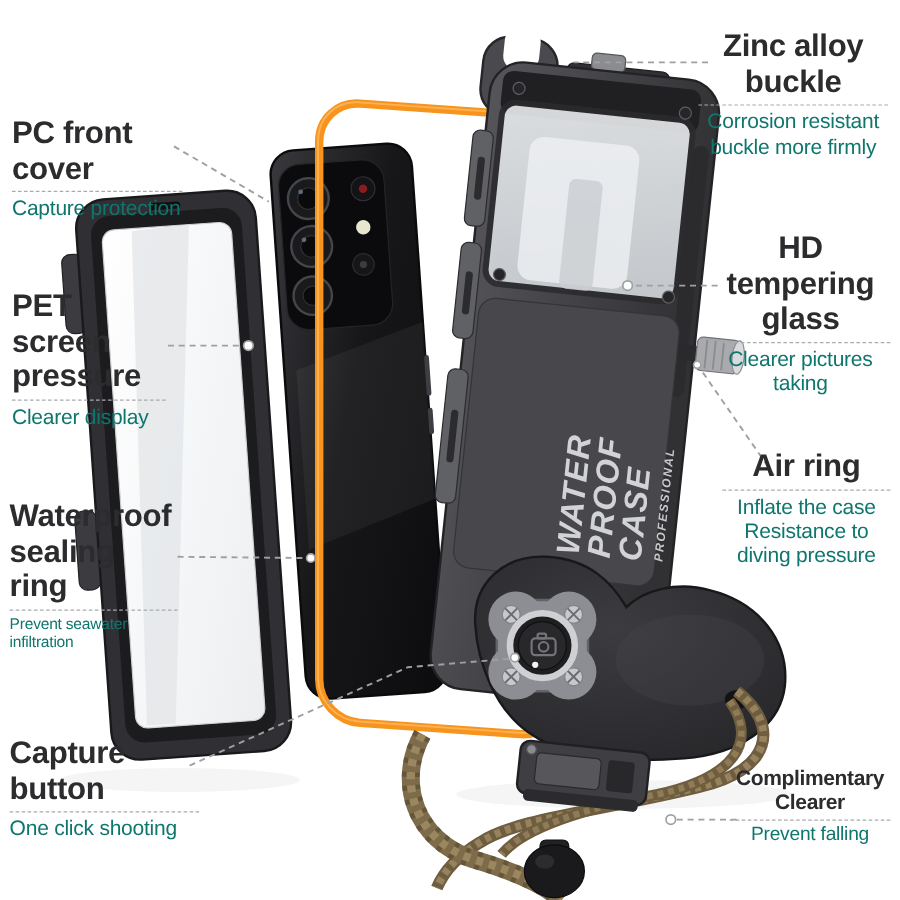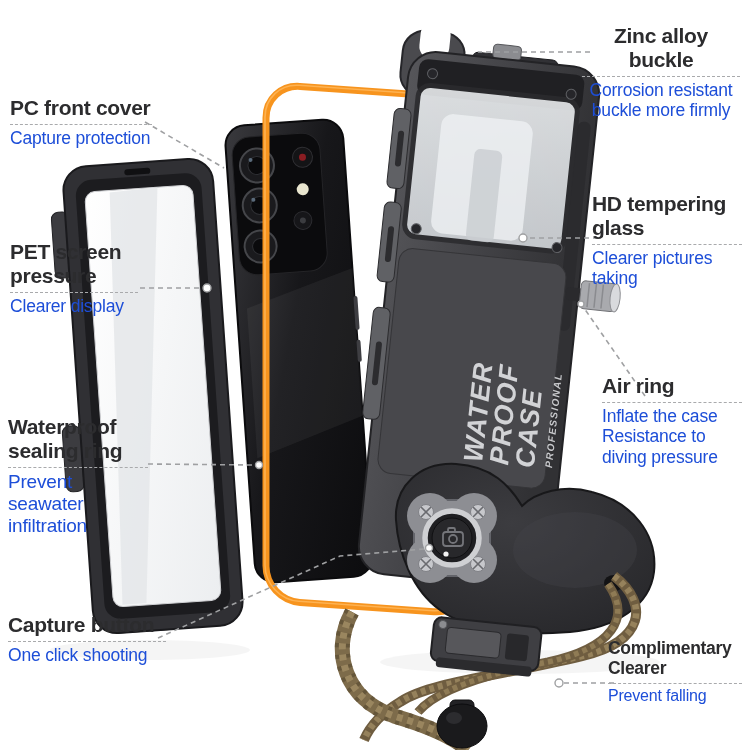--- a/index.html
+++ b/index.html
@@ -4,29 +4,29 @@
 <style>
   html,body{margin:0;padding:0;}
   body{
     width:750px;height:750px;overflow:hidden;background:#ffffff;
     font-family:"Liberation Sans", sans-serif;
   }
   .stage{position:relative;width:750px;height:750px;background:#ffffff;}
   svg.product{position:absolute;left:0;top:0;}
   .callout{position:absolute;}
   .callout .title{
-    font-size:21px;font-weight:700;color:#2c2c2e;line-height:1.14;letter-spacing:-0.3px;
+    font-size:26px;font-weight:700;color:#2c2c2e;line-height:1.14;letter-spacing:-0.3px;
   }
   .callout .sep{border-top:1.5px dashed #a9aaac;margin:4px 0 3px 0;}
-  .callout .desc{font-size:17.5px;color:#1d4ed8;line-height:1.16;letter-spacing:-0.2px;}
-  .align-right{text-align:left;}
+  .callout .desc{font-size:17.5px;color:#0f766e;line-height:1.16;letter-spacing:-0.2px;}
+  .align-right{text-align:center;}
   .align-center{text-align:center;}
   .callout.small .title{font-size:17.5px;}
   .callout.small .desc{font-size:16px;}
-  .callout.tight .desc{font-size:19px;}
+  .callout.tight .desc{font-size:13px;}
   
   #co-pc{left:10px;top:96px;width:142px;}
   #co-pet{left:10px;top:240px;width:128px;}
   #co-seal{left:8px;top:415px;width:140px;}
   #co-capture{left:8px;top:613px;width:158px;}
   #co-zinc{right:10px;top:24px;width:158px;}
   #co-hd{right:8px;top:192px;width:150px;}
   #co-air{right:8px;top:374px;width:140px;}
   #co-lanyard{right:8px;top:639px;width:134px;}
 </style>

